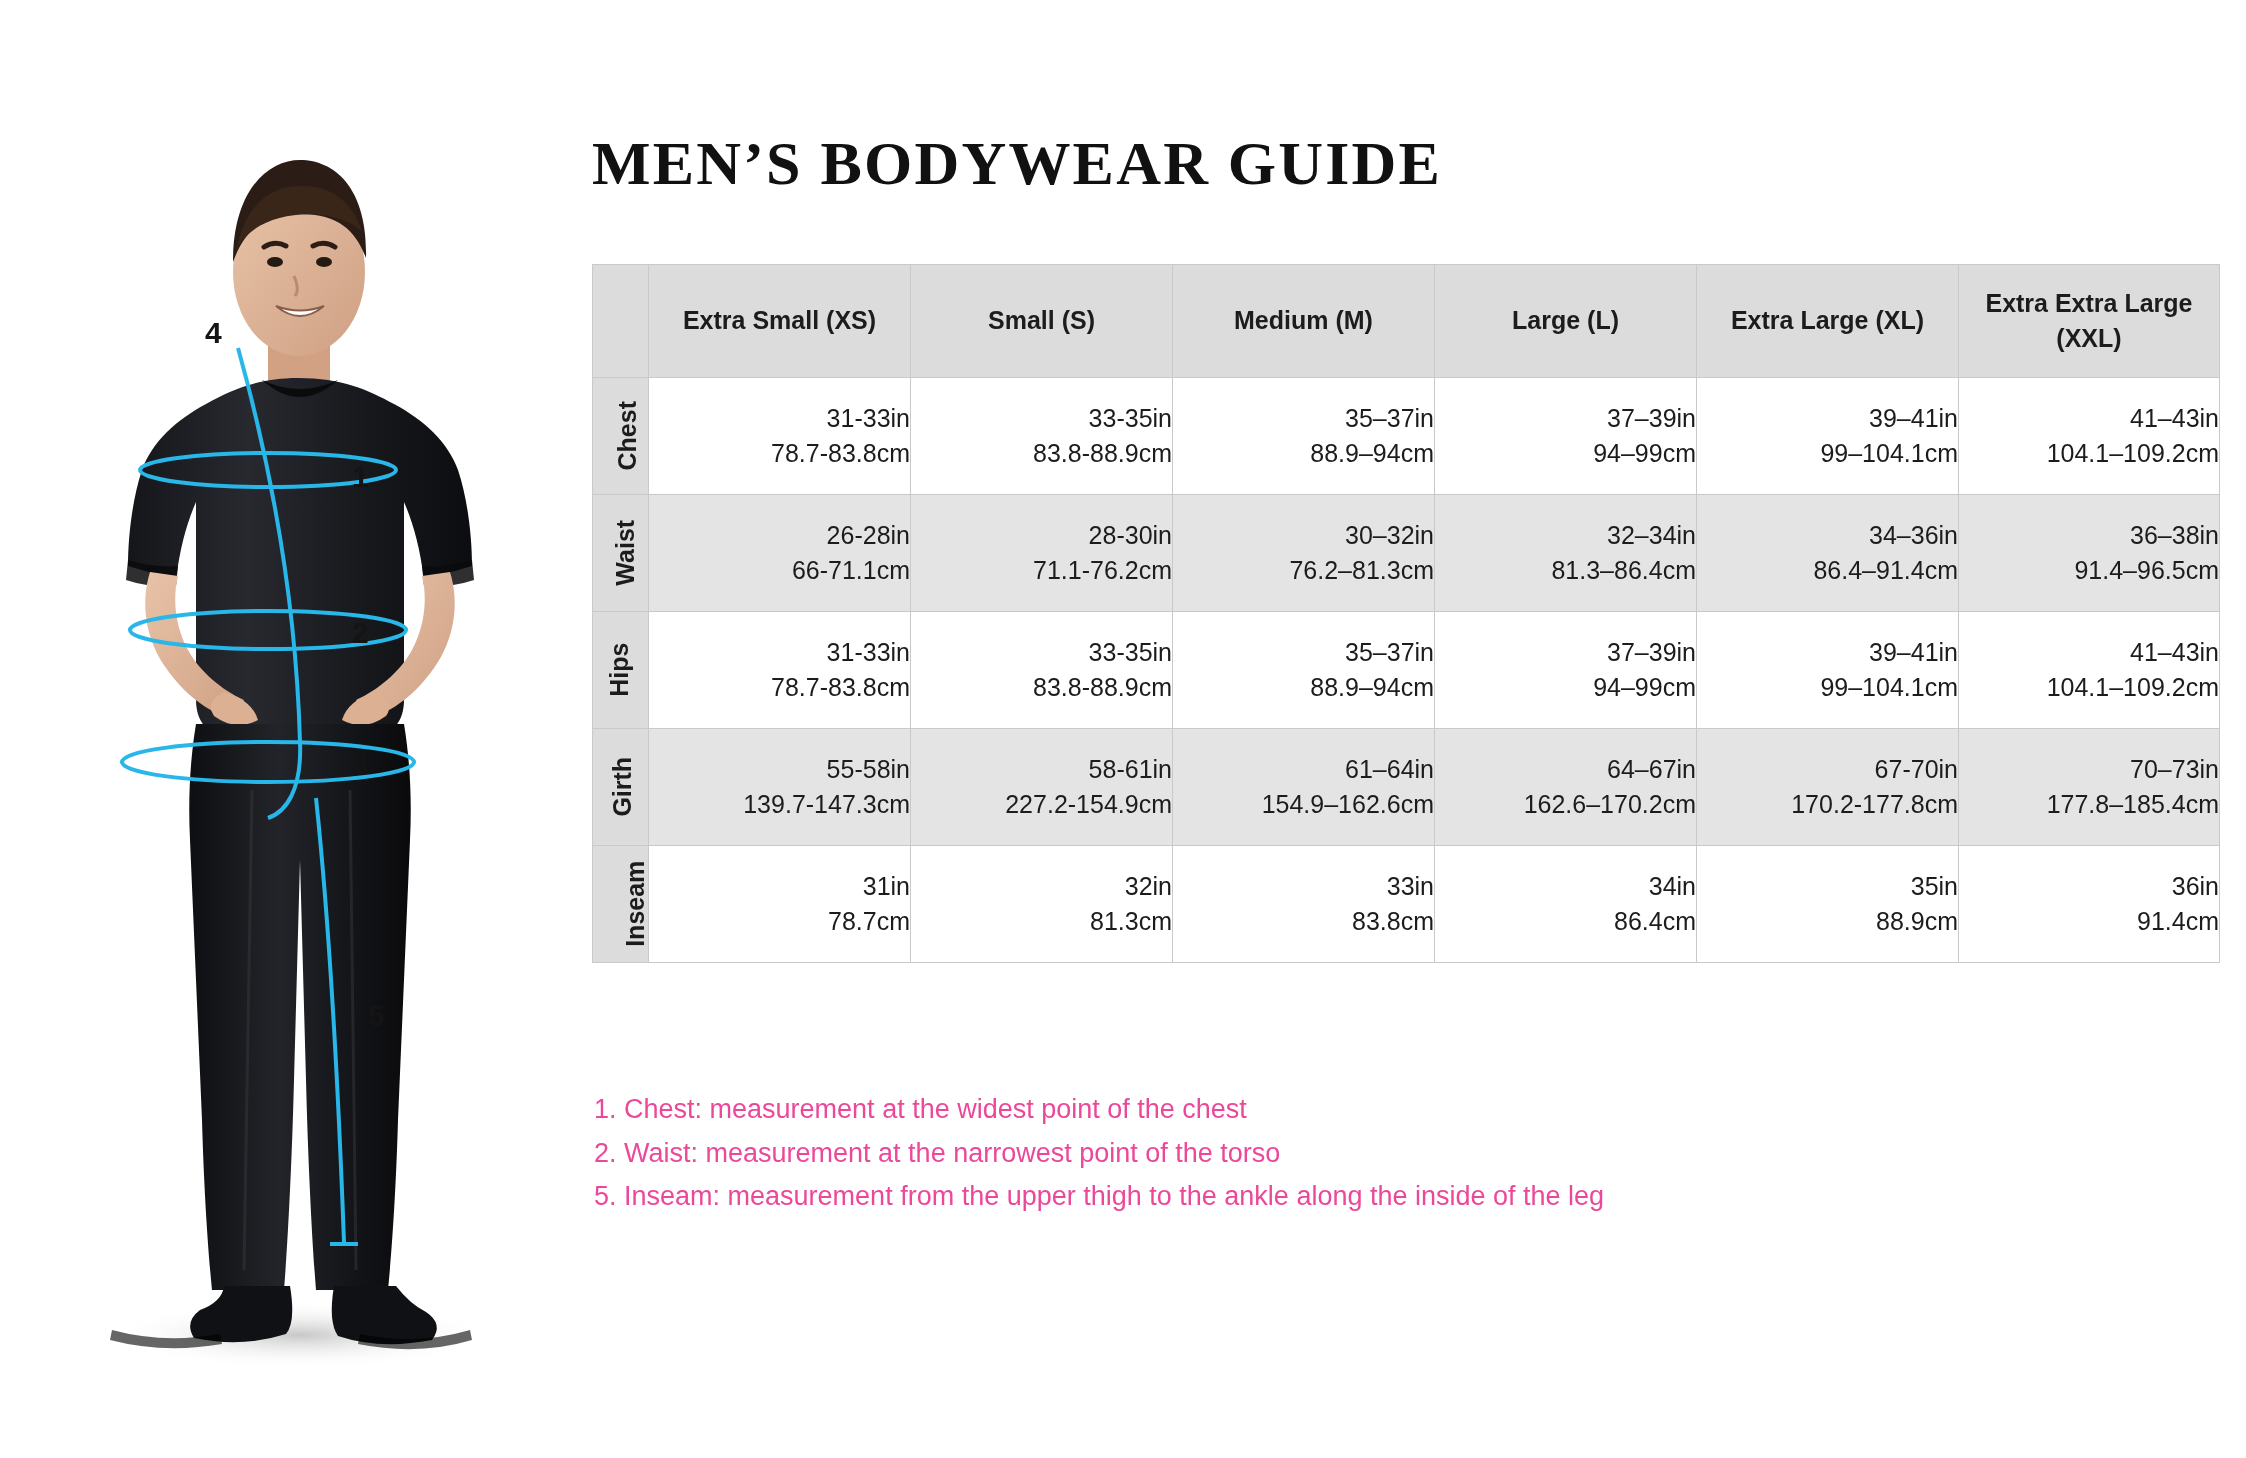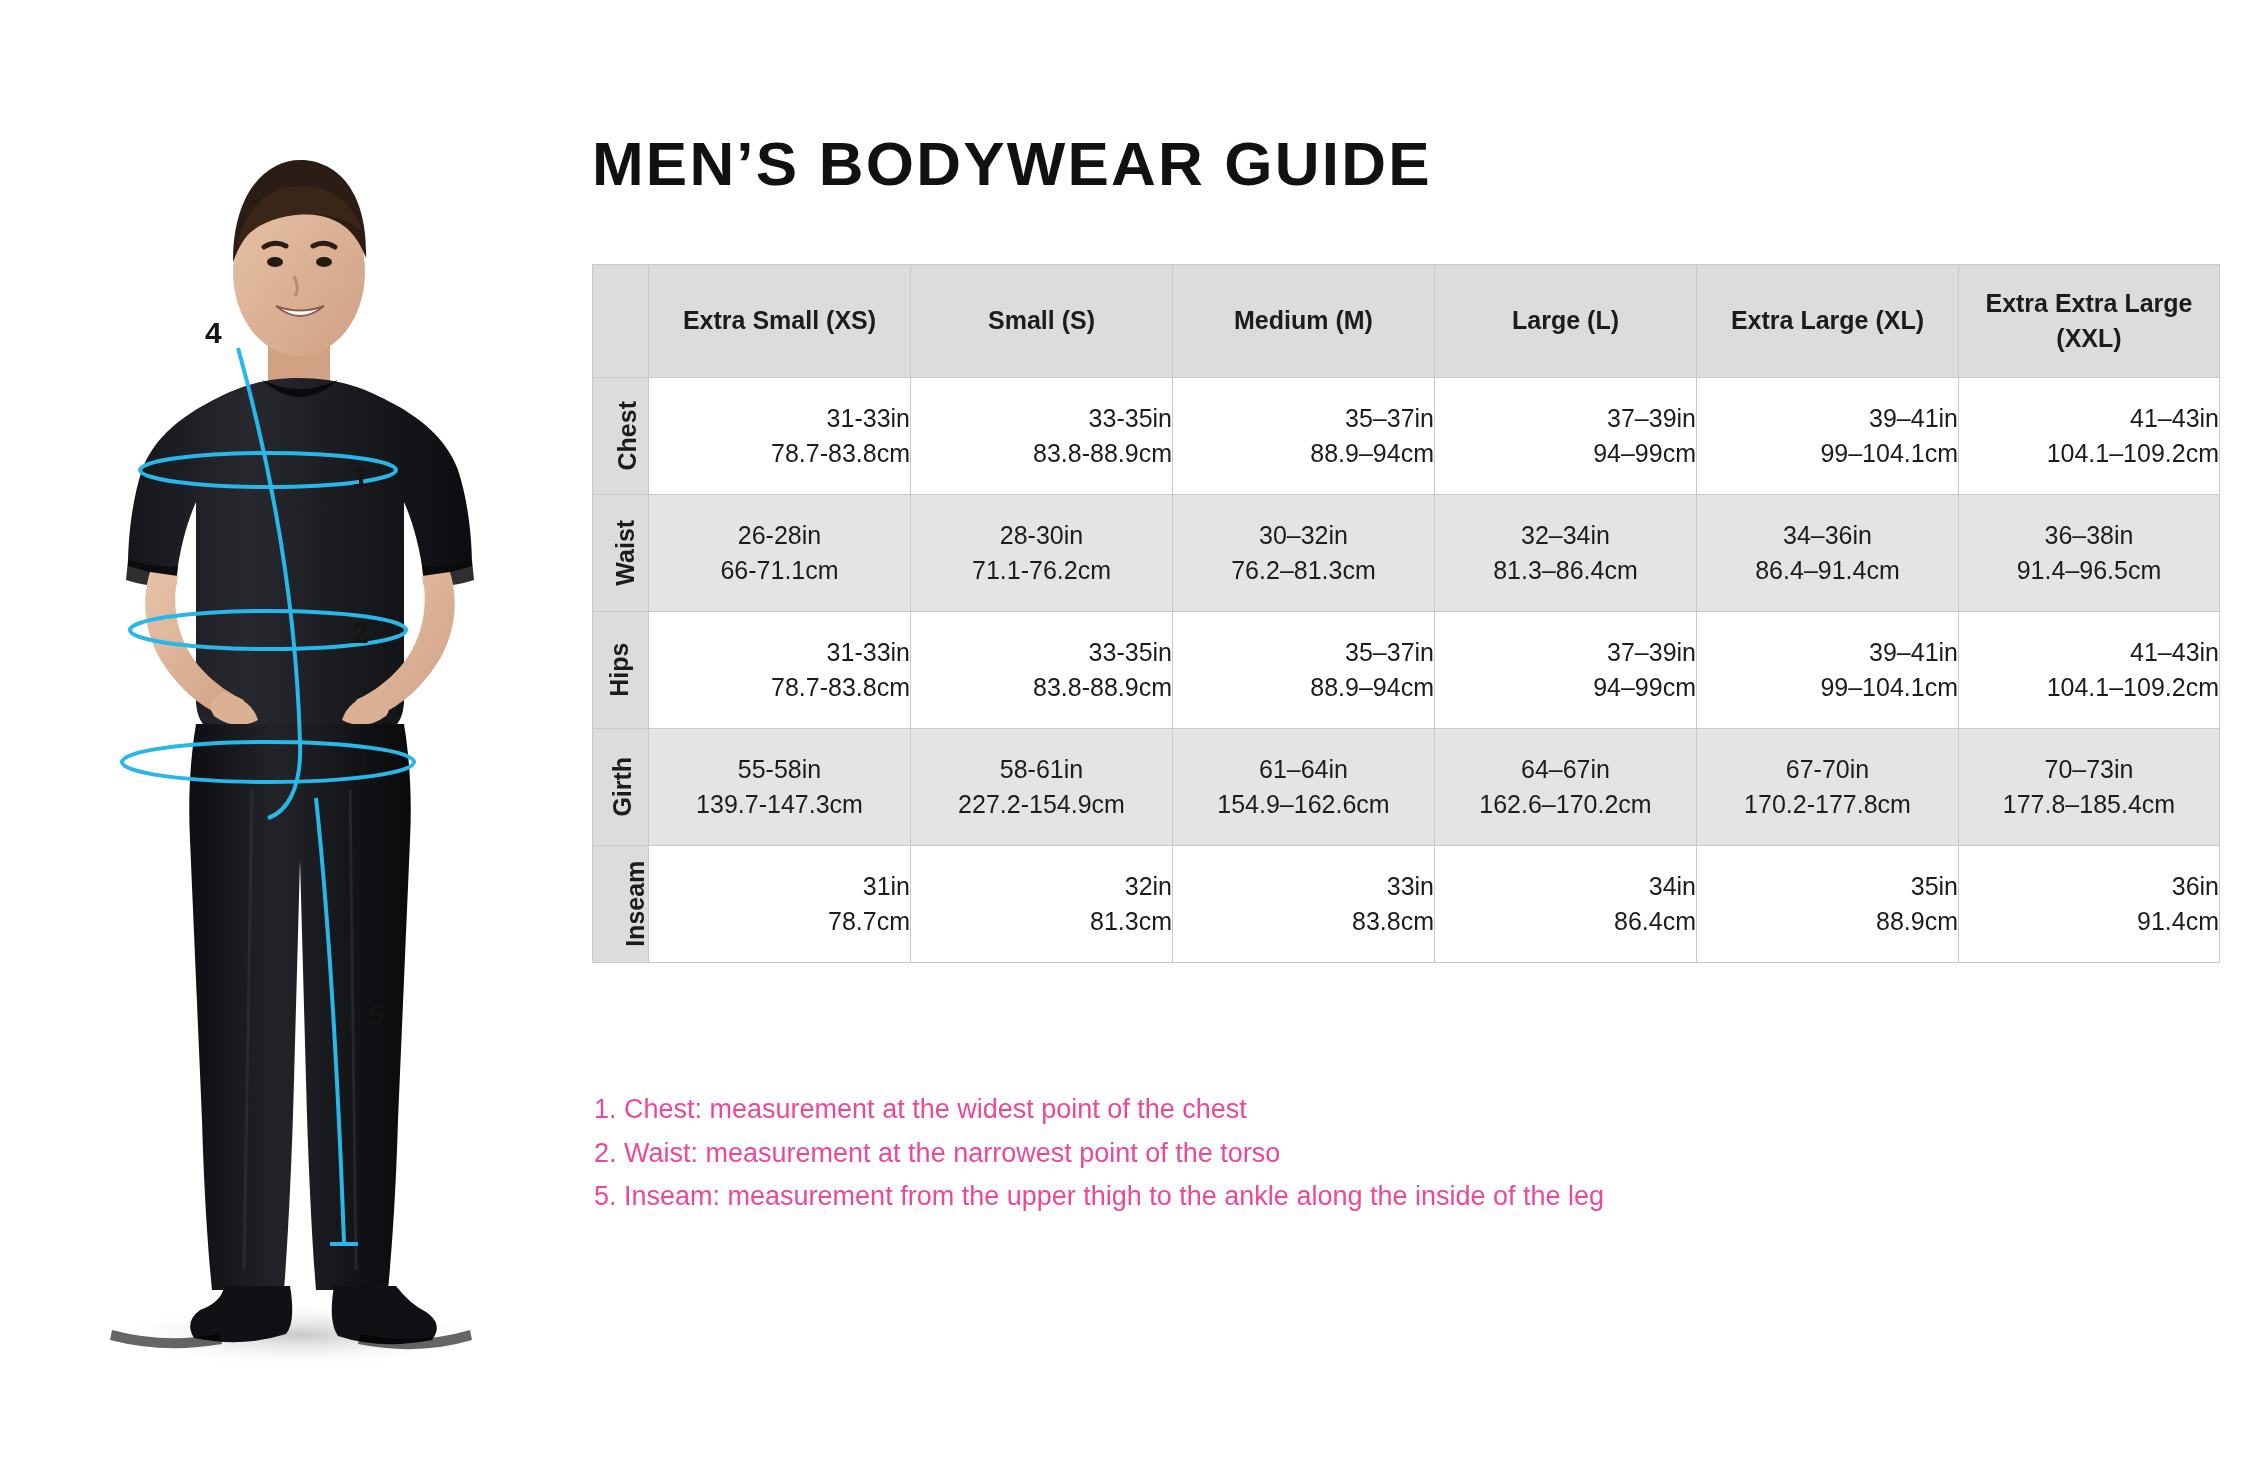--- a/index.html
+++ b/index.html
@@ -59,21 +59,21 @@
   }
   .title {
     position: absolute;
     left: 0px;
     top: 128px;
     font-size: 62px;
     font-weight: 700;
     letter-spacing: 2.2px;
     color: #111111;
     white-space: nowrap;
-    font-family: Liberation Sans, sans-serif;
+    font-family: Liberation Serif, serif;
   }
 
   table.size-table {
     position: absolute;
     left: 0px;
     top: 264px;
     width: 1627px;
     border-collapse: collapse;
     table-layout: fixed;
     border-radius: 21px;
@@ -105,20 +105,21 @@
     font-weight: 700;
     font-size: 26px;
   }
   td.row-label span {
     display: inline-block;
     transform: rotate(-90deg);
     white-space: nowrap;
   }
   tr.band-shaded td.value-cell {
     background: #e4e4e4;
+    text-align: right;
   }
   tr.band-plain td.value-cell {
     background: #ffffff;
     text-align: right;
   }
   td.value-cell {
     height: 116px;
     white-space: nowrap;
   }
   td.value-cell .line {

